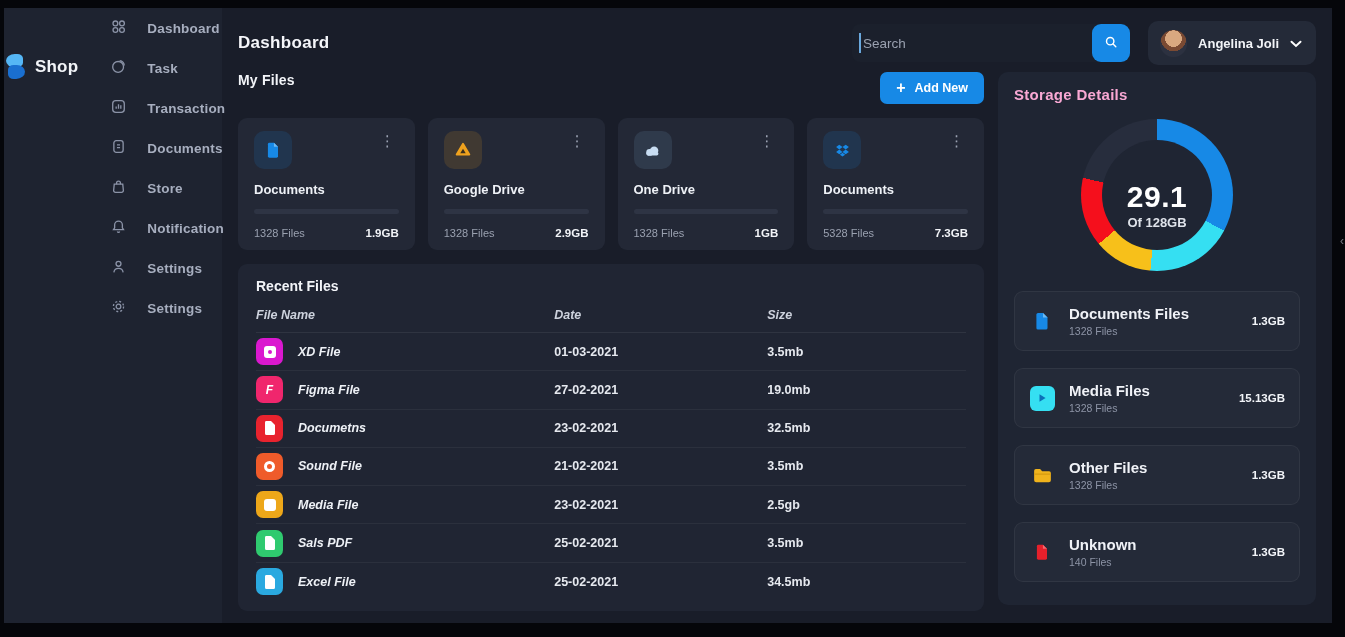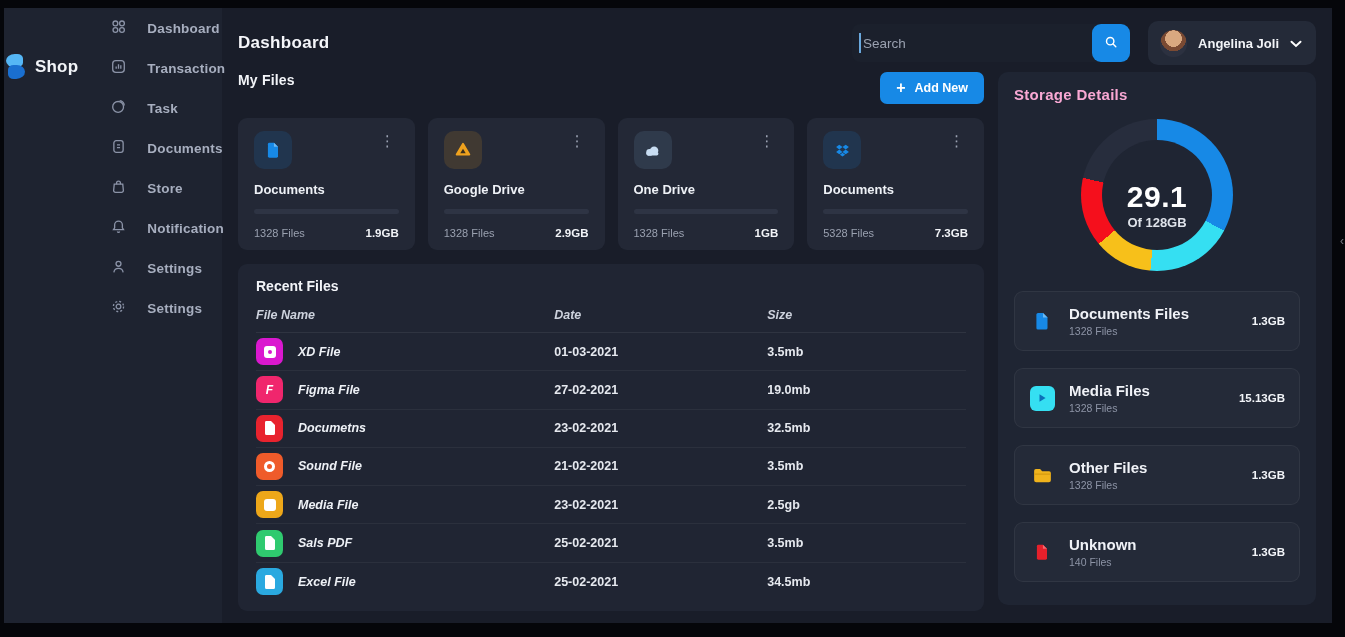--- a/index.html
+++ b/index.html
@@ -125,31 +125,31 @@
         <span><svg width="17" height="17" viewBox="0 0 22 22" fill="none" stroke-width="1.7" stroke="#8b93a7">
                 <circle cx="7" cy="7" r="3.1" fill="none" stroke="#8b93a7"></circle>
                 <circle cx="15.5" cy="7" r="3.1" fill="none" stroke="#8b93a7"></circle>
                 <circle cx="7" cy="15.5" r="3.1" fill="none" stroke="#8b93a7"></circle>
                 <circle cx="15.5" cy="15.5" r="3.1" fill="none" stroke="#8b93a7"></circle>
               </svg></span>
         <span>Dashboard</span>
       </div>
       <div class="nav-item">
         <span><svg width="17" height="17" viewBox="0 0 22 22" fill="none" stroke-width="1.7" stroke="#8b93a7">
+                <circle cx="10.5" cy="11.5" r="7" fill="none" stroke="#8b93a7"></circle>
+                <path d="M12.5 3.5a7 7 0 0 1 6 6.2" fill="none" stroke="#8b93a7"></path>
+              </svg></span>
+        <span>Task</span>
+      </div>
+      <div class="nav-item">
+        <span><svg width="17" height="17" viewBox="0 0 22 22" fill="none" stroke-width="1.7" stroke="#8b93a7">
                 <rect x="3.5" y="3.5" width="15" height="15" rx="4" fill="none" stroke="#8b93a7"></rect>
                 <path d="M8 14v-3M11 14V8M14 14v-4.5" fill="none" stroke="#8b93a7"></path>
               </svg></span>
         <span>Transaction</span>
-      </div>
-      <div class="nav-item">
-        <span><svg width="17" height="17" viewBox="0 0 22 22" fill="none" stroke-width="1.7" stroke="#8b93a7">
-                <circle cx="10.5" cy="11.5" r="7" fill="none" stroke="#8b93a7"></circle>
-                <path d="M12.5 3.5a7 7 0 0 1 6 6.2" fill="none" stroke="#8b93a7"></path>
-              </svg></span>
-        <span>Task</span>
       </div>
       <div class="nav-item">
         <span><svg width="17" height="17" viewBox="0 0 22 22" fill="none" stroke-width="1.7" stroke="#8b93a7">
                 <rect x="5" y="3.5" width="12" height="15" rx="3" fill="none" stroke="#8b93a7"></rect>
                 <path d="M9 9h4M9 12.5h4" fill="none" stroke="#8b93a7"></path>
               </svg></span>
         <span>Documents</span>
       </div>
       <div class="nav-item">
         <span><svg width="17" height="17" viewBox="0 0 22 22" fill="none" stroke-width="1.7" stroke="#8b93a7">

